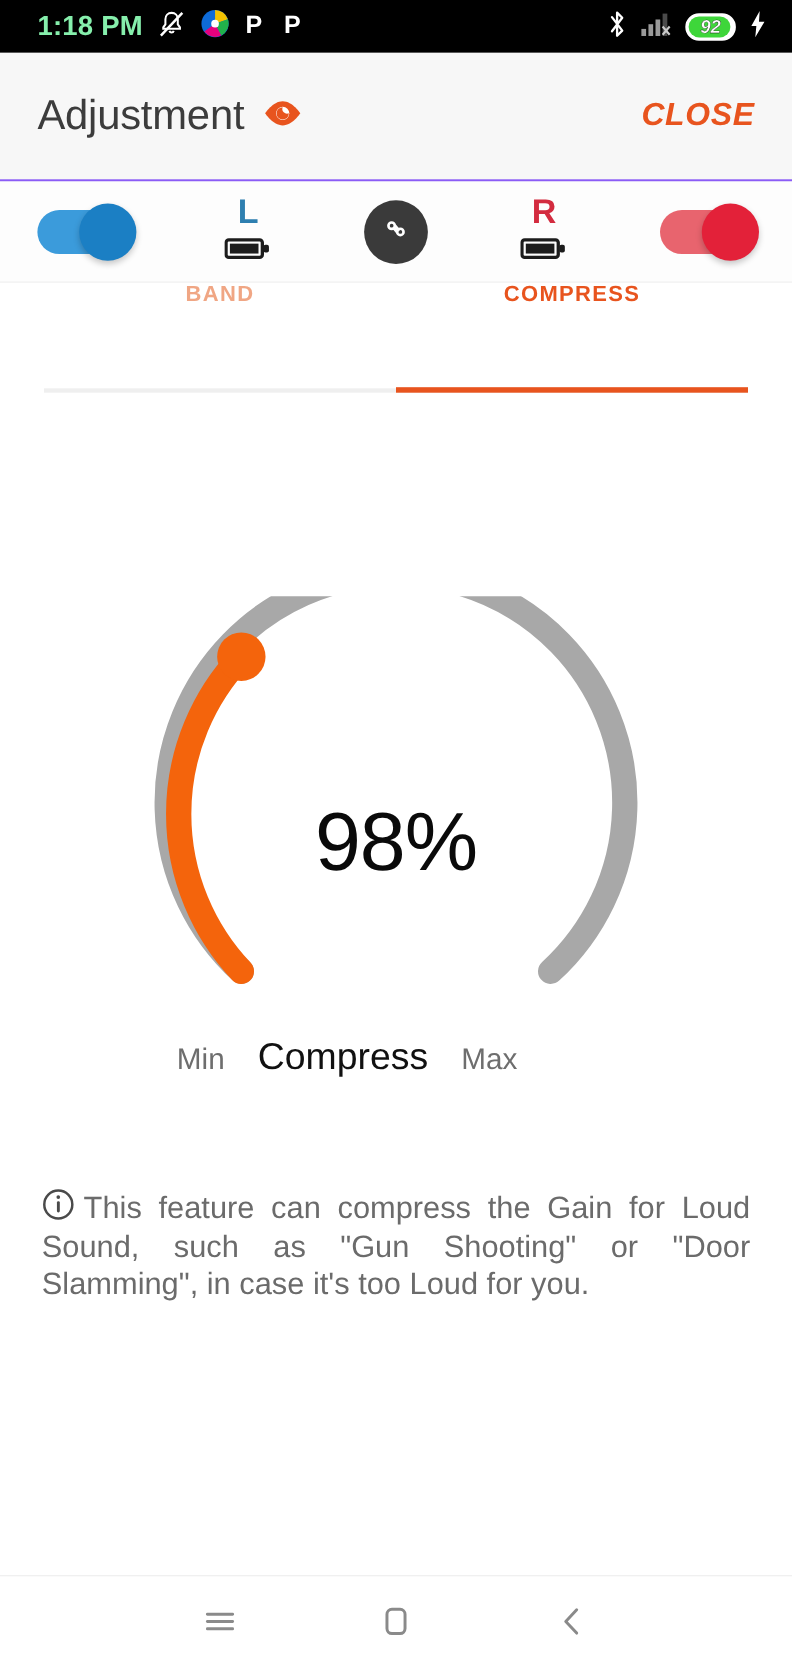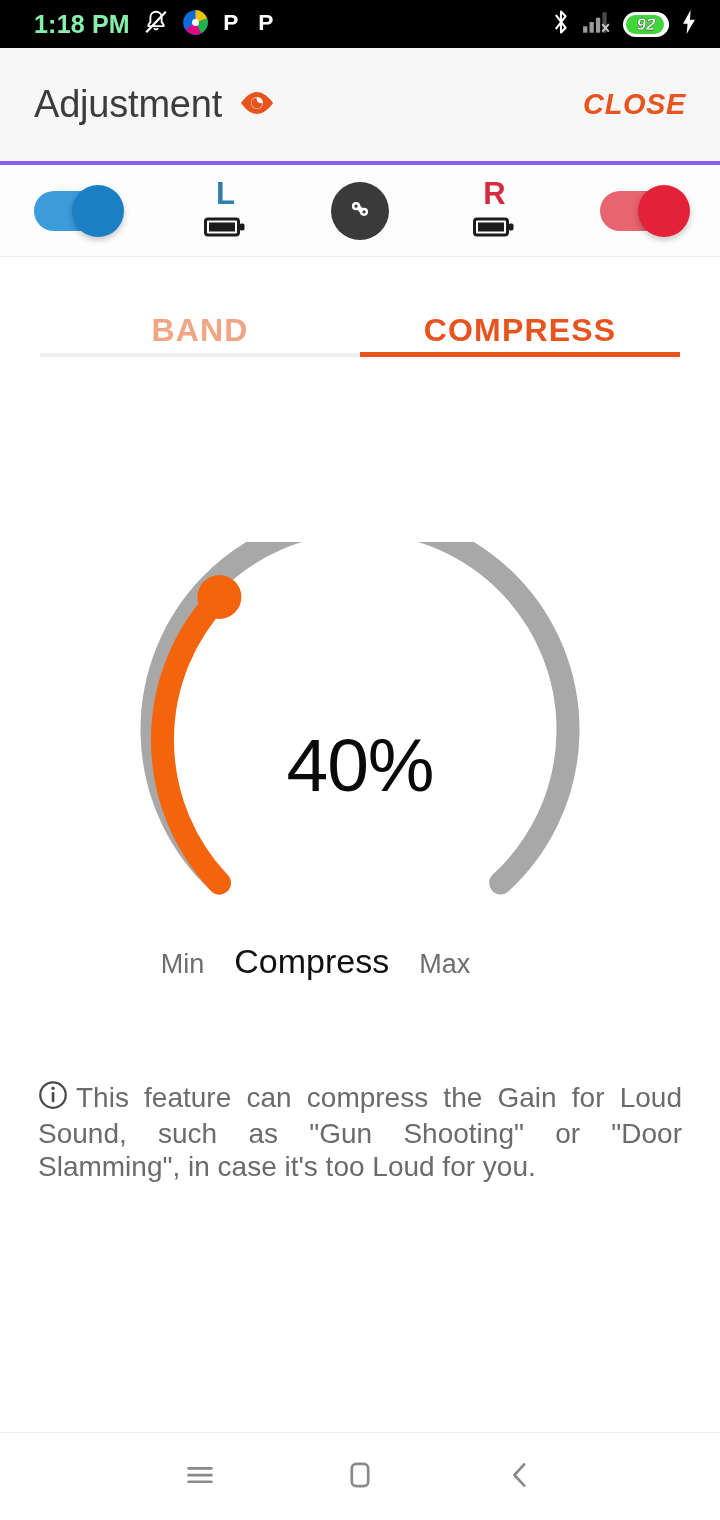--- a/index.html
+++ b/index.html
@@ -70,21 +70,21 @@
     font-size: 17px;
     font-weight: bold;
     line-height: 1;
     -webkit-text-stroke: 0.3px #111;
   }
 
   
   .appbar {
     height: 117px;
     background: #F7F7F7;
-    border-bottom: 4px solid #8b5cf6;
+    border-bottom: 2px solid #8b5cf6;
     display: flex;
     align-items: center;
     justify-content: space-between;
     padding: 0 34px;
     box-sizing: border-box;
   }
   .appbar-left {
     display: flex;
     align-items: center;
     gap: 16px;
@@ -164,23 +164,23 @@
     height: 100px;
     background: #ffffff;
     display: flex;
     position: relative;
     padding: 0 40px;
     box-sizing: border-box;
   }
   .tab {
     flex: 1;
     display: flex;
-    align-items: flex-end;
+    align-items: flex-start;
     justify-content: center;
-    font-size: 32px;
+    font-size: 20px;
     font-weight: bold;
     letter-spacing: 1.2px;
     position: relative;
     padding-bottom: 8px;
   }
   .tab.inactive { color: #F0A684; }
   .tab.active   { color: #E8541E; }
   .tab-underline-track {
     position: absolute;
     left: 40px;
@@ -409,21 +409,21 @@
 <div class="gauge-wrap">
   <svg class="gauge-svg" width="720" height="470" viewBox="0 0 720 470">
 
     <path d="M 219.4 341.0 A 208 208 0 1 1 500.6 341.0" fill="none" stroke="#A8A8A8" stroke-width="23" stroke-linecap="round"></path>
 
     <path d="M 219.4 341.0 A 208 208 0 0 1 219.4 55.0" fill="none" stroke="#F4640C" stroke-width="23" stroke-linecap="round"></path>
 
     <circle cx="219.4" cy="55.0" r="22" fill="#F4640C"></circle>
   </svg>
 
-  <div class="gauge-value">40%</div>
+  <div class="gauge-value">98%</div>
 
   <div class="gauge-labels">
     <span class="gauge-min">Min</span>
     <span class="gauge-name">Compress</span>
     <span class="gauge-max">Max</span>
   </div>
 </div>
 
 <div class="info">
   <span class="info-icon-inline">

